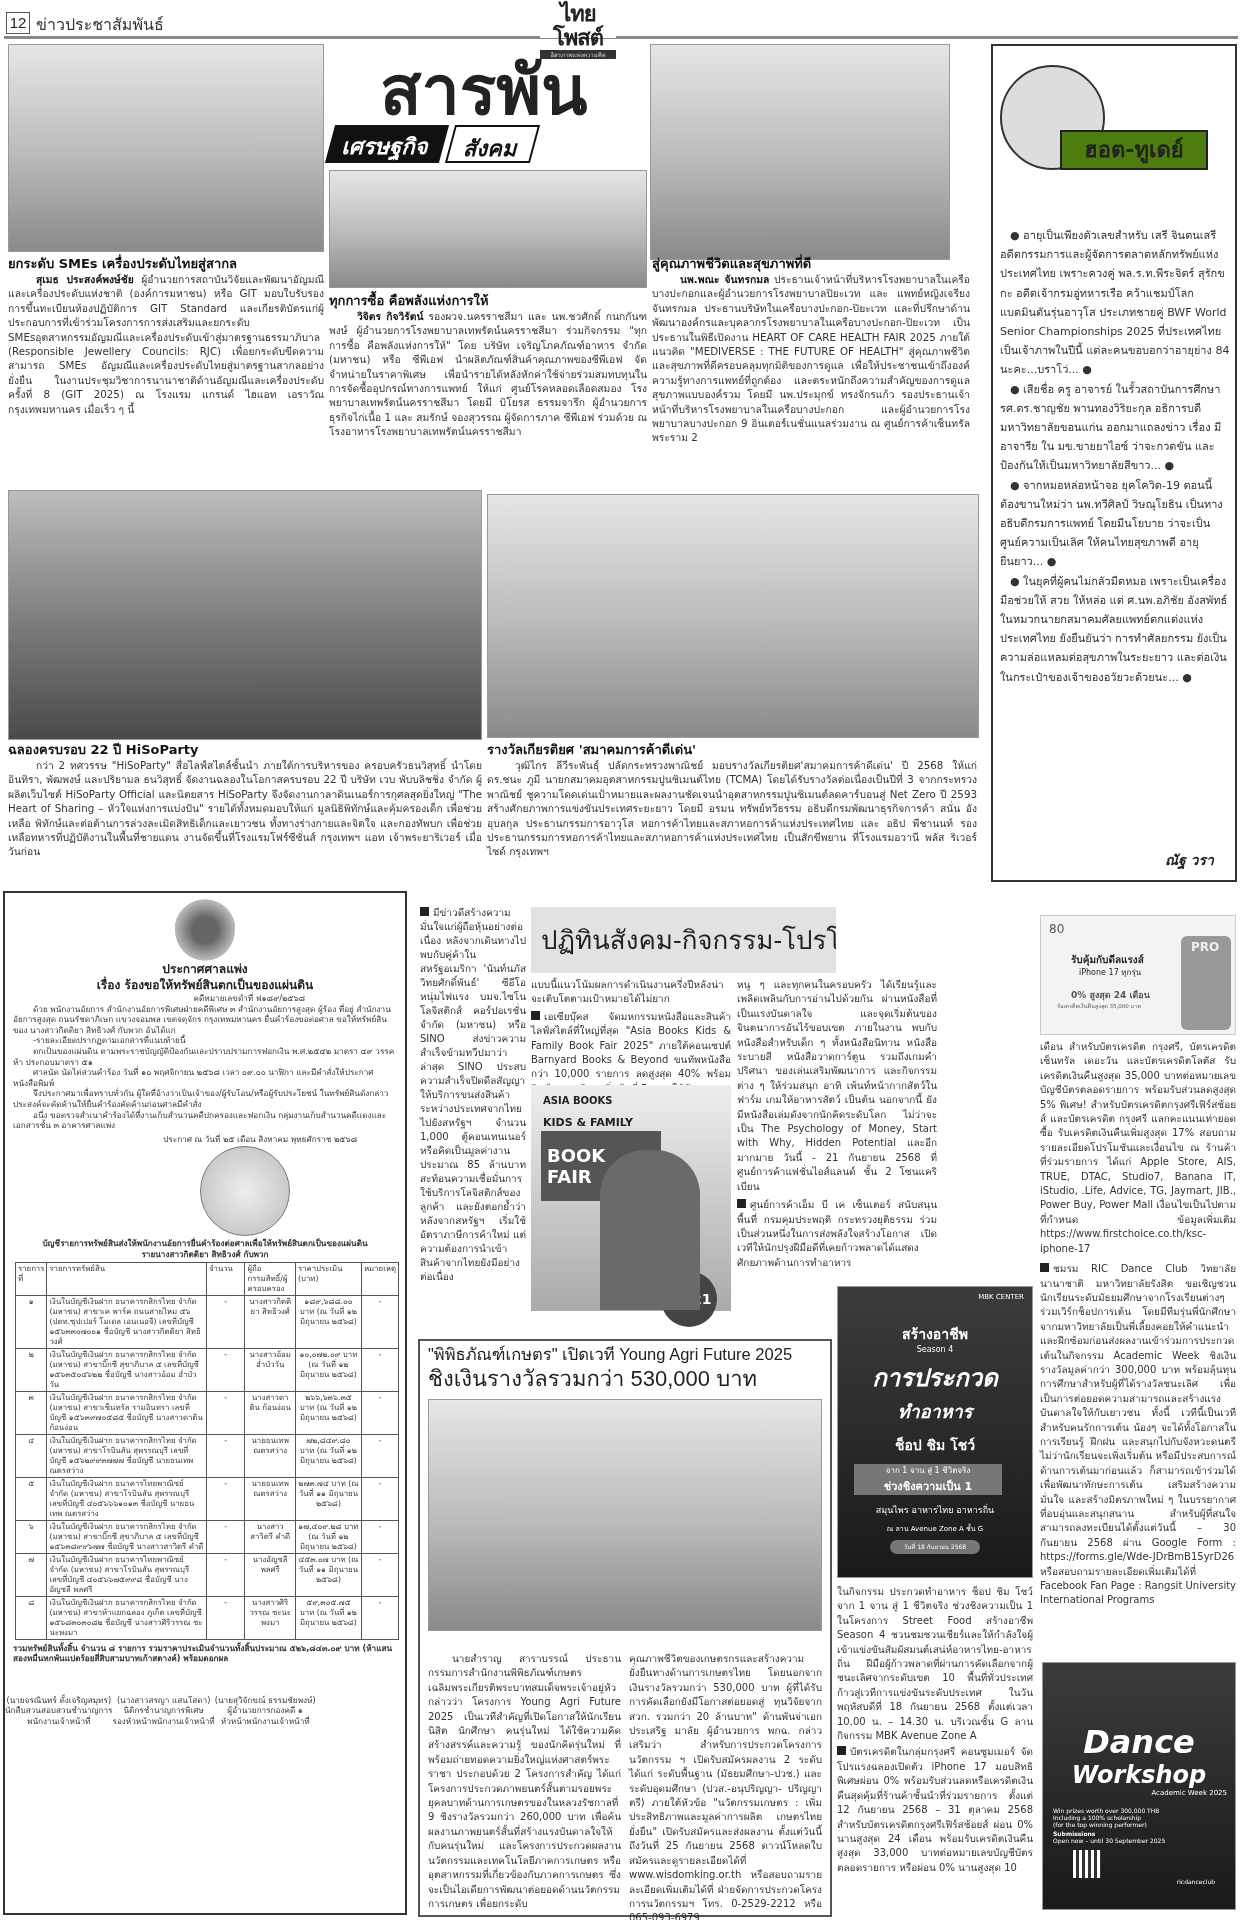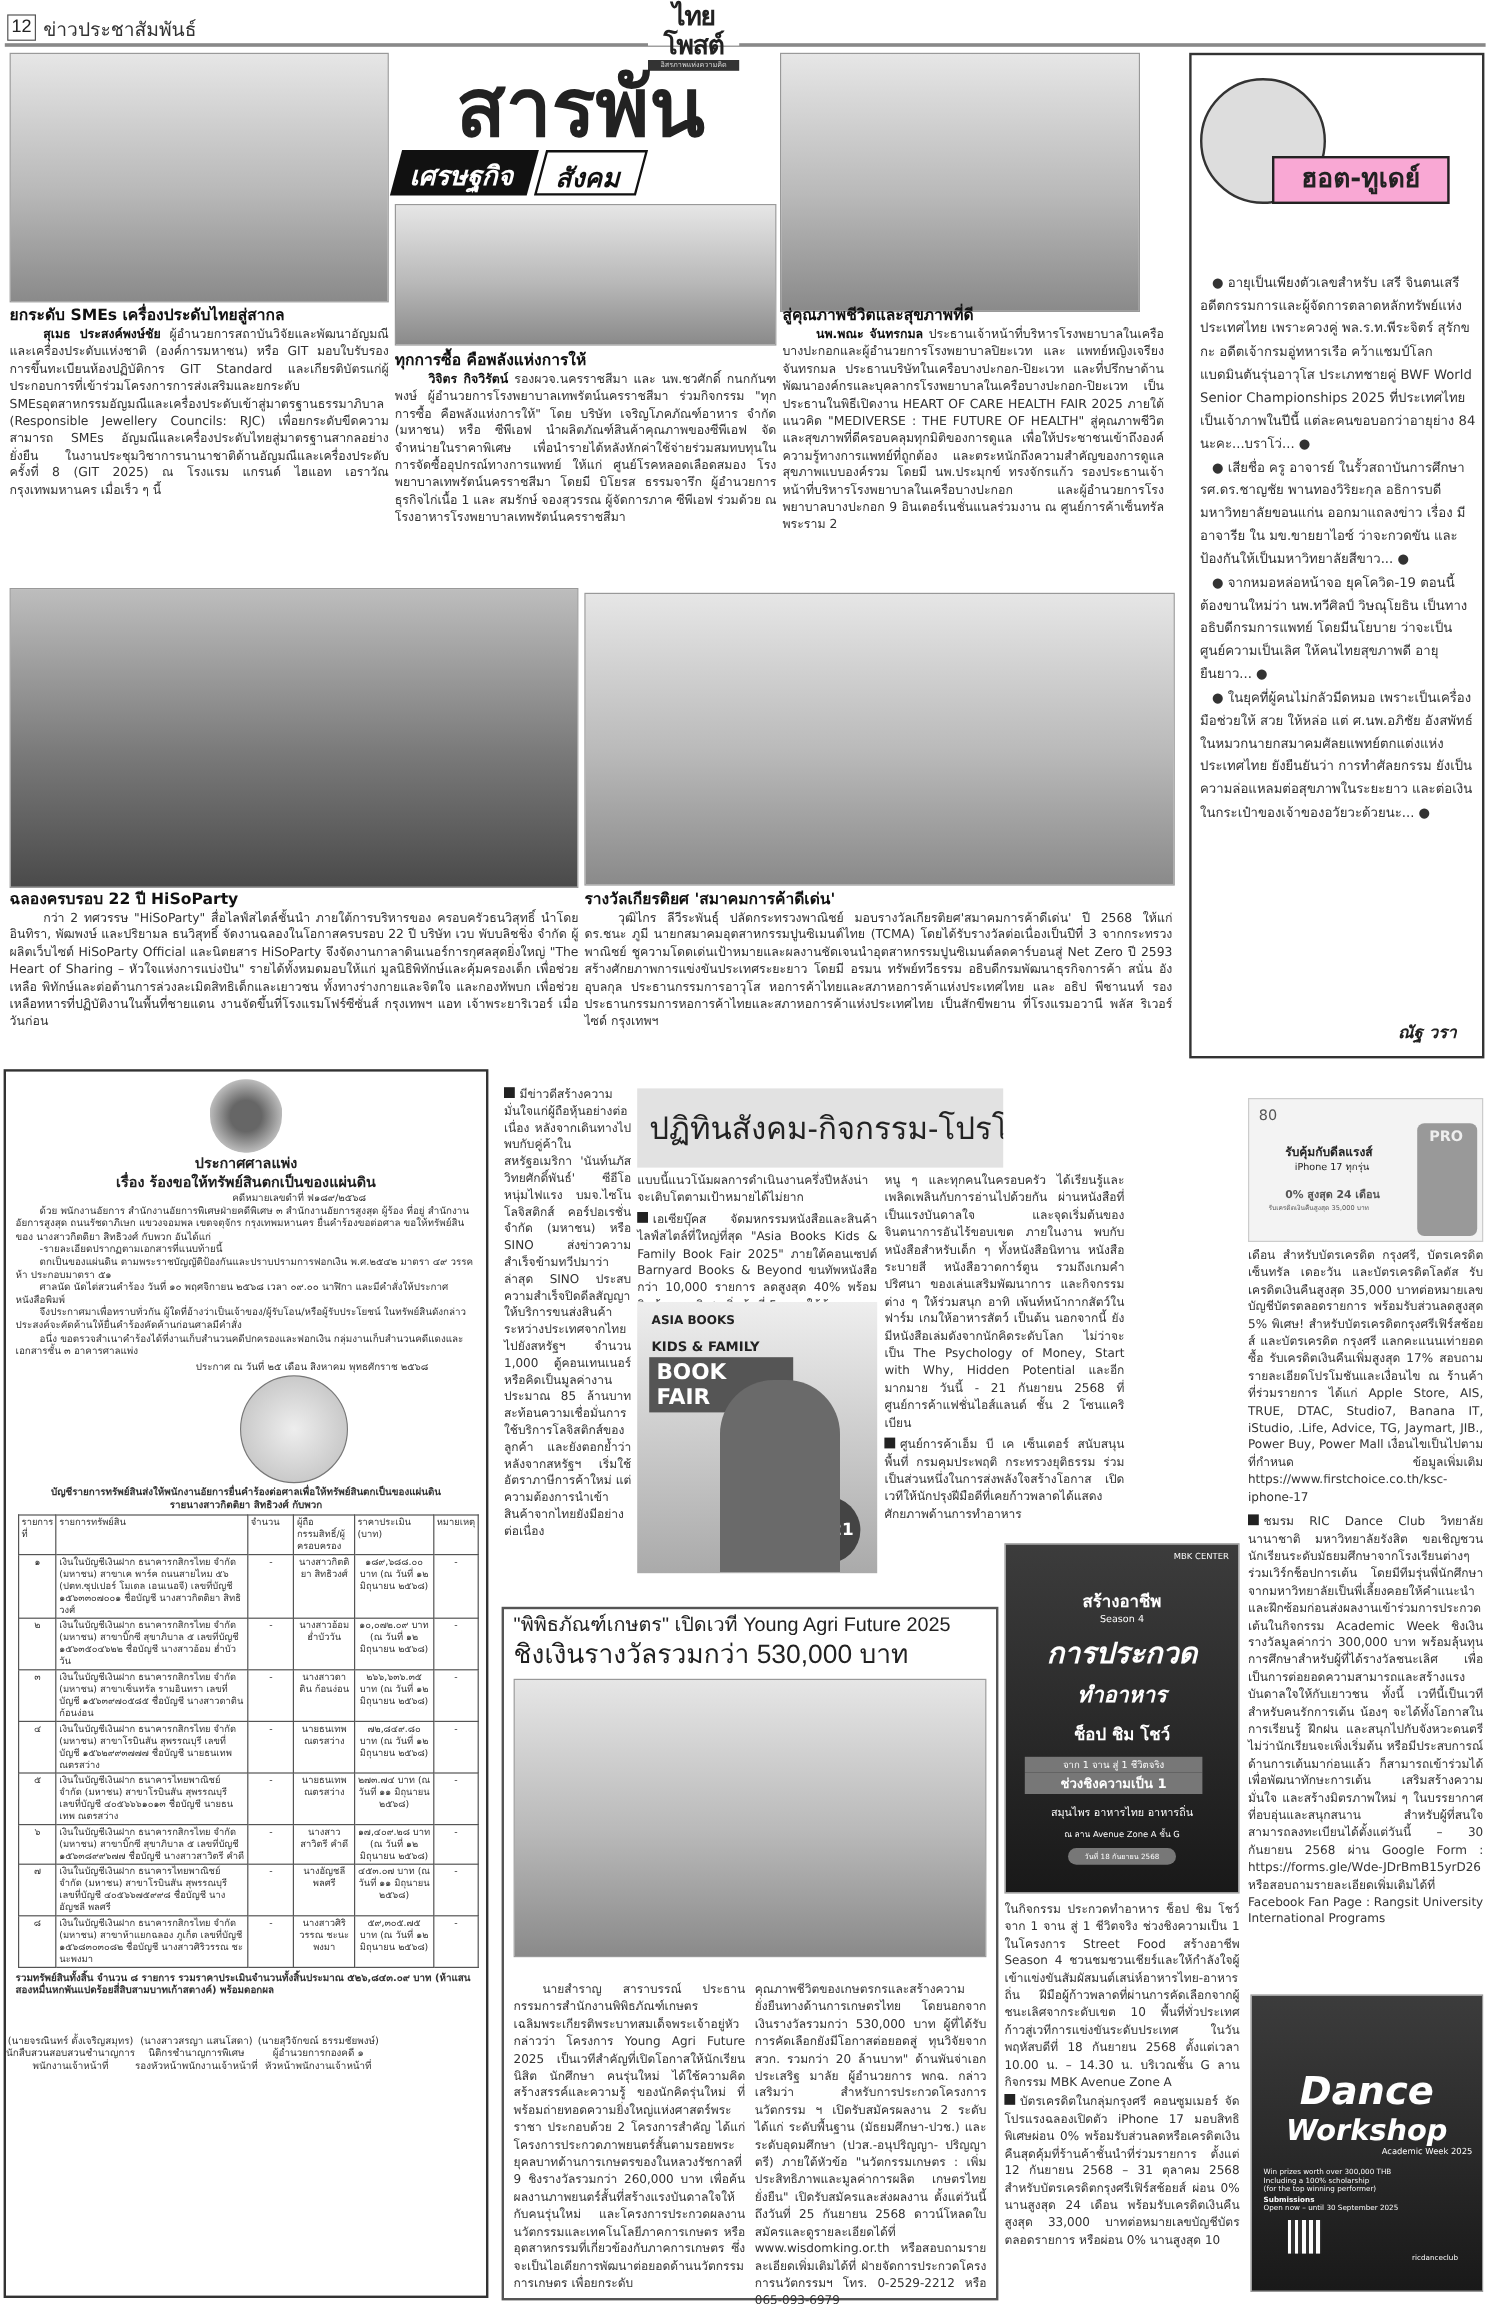--- a/index.html
+++ b/index.html
@@ -17,21 +17,21 @@
   .title-big{left:380px;top:55px;font-size:68px;font-weight:bold;line-height:70px;color:#222;font-family:"Liberation Sans",sans-serif}
   .title-tag{left:330px;top:125px;width:310px;height:38px;display:flex}
   .tag1{background:#111;color:#fff;font-size:22px;font-weight:bold;padding:4px 14px;transform:skewX(-15deg)}
   .tag2{background:#fff;color:#111;font-size:22px;font-weight:bold;padding:4px 14px;border:2px solid #111;transform:skewX(-15deg);margin-left:6px}
   .head{font-size:13px;font-weight:bold;line-height:16px;color:#111}
   .body{font-size:10.3px;line-height:14.4px;color:#333;text-align:justify}
   .body b{color:#111}
   .indent{text-indent:28px}
   .col-box{left:991px;top:44px;width:246px;height:838px;border:2px solid #333}
   .hot-circle{left:1000px;top:65px;width:105px;height:105px;border-radius:50%;background:#ddd;border:2px solid #333}
-  .hot-tag{left:1060px;top:130px;width:148px;height:40px;border:2px solid #222;background:#f9a8d4;font-size:22px;font-weight:bold;text-align:center;line-height:36px}
+  .hot-tag{left:1060px;top:130px;width:148px;height:40px;border:2px solid #222;background:#4d7c0f;font-size:22px;font-weight:bold;text-align:center;line-height:36px}
   .col-text{left:1000px;top:226px;width:230px;font-size:11px;line-height:19.2px;color:#333}
   .col-text p{margin-bottom:0;text-indent:10px}
   .sign{left:1165px;top:849px;font-size:14px;font-weight:bold;font-style:italic}
   .notice{left:3px;top:891px;width:404px;height:1024px;border:2px solid #333}
   .n-title{text-align:center;font-size:12px;font-weight:bold;line-height:16px}
   .n-body{font-size:8.2px;line-height:10.6px;color:#333}
   table.nt{border-collapse:collapse;width:384px;margin-left:10px;font-size:7.8px;line-height:10px;color:#333}
   table.nt td,table.nt th{border:1px solid #555;padding:1px 2px;vertical-align:top;font-weight:normal}
   table.nt th{text-align:left}
   .c{text-align:center}
@@ -220,21 +220,21 @@
 <div class="abs promo-hdr">ปฏิทินสังคม-กิจกรรม-โปรโมชั่น</div>
 
 <div class="abs body" style="left:531px;top:978px;width:200px;font-size:10px;line-height:14.4px">
   <p>แบบนี้แนวโน้มผลการดำเนินงานครึ่งปีหลังน่าจะเติบโตตามเป้าหมายได้ไม่ยาก</p>
   <p style="margin-top:3px"><span class="sq"></span><span>เอเซียบุ๊คส จัดมหกรรมหนังสือและสินค้าไลฟ์สไตล์ที่ใหญ่ที่สุด "Asia Books Kids &amp; Family Book Fair 2025" ภายใต้คอนเซปต์ Barnyard Books &amp; Beyond ขนทัพหนังสือกว่า 10,000 รายการ ลดสูงสุด 40% พร้อมสินค้าราคาพิเศษเริ่มต้นที่ 5 บาท ให้น้อง ๆ</span></p>
 </div>
 
 <div class="abs" style="left:531px;top:1085px;width:200px;height:226px;background:linear-gradient(180deg,#eee,#aaa)">
   <div style="padding:10px 12px;font-weight:bold;font-size:10px">ASIA BOOKS</div>
   <div style="padding:0 12px;font-weight:bold;font-size:11px">KIDS &amp; FAMILY</div>
-  <div style="margin:2px 10px;background:#555;color:#fff;font-weight:bold;font-size:18px;padding:2px 6px;width:120px">BOOK FAIR</div>
+  <div style="margin:2px 10px;background:#555;color:#fff;font-weight:bold;font-size:18px;padding:14px 6px;width:120px">BOOK FAIR</div>
   <div style="margin:70px 0 0 130px;width:56px;height:56px;border-radius:50%;background:#444;color:#fff;font-weight:bold;font-size:14px;text-align:center;line-height:56px">2 - 21</div>
 </div>
 <div class="abs" style="left:600px;top:1150px;width:100px;height:160px;border-radius:45px 45px 0 0;background:#6a6a6a"></div>
 
 <div class="abs body" style="left:737px;top:978px;width:200px;font-size:10px;line-height:14.4px">
   <p>หนู ๆ และทุกคนในครอบครัว ได้เรียนรู้และเพลิดเพลินกับการอ่านไปด้วยกัน ผ่านหนังสือที่เป็นแรงบันดาลใจ และจุดเริ่มต้นของจินตนาการอันไร้ขอบเขต ภายในงาน พบกับหนังสือสำหรับเด็ก ๆ ทั้งหนังสือนิทาน หนังสือระบายสี หนังสือวาดการ์ตูน รวมถึงเกมคำปริศนา ของเล่นเสริมพัฒนาการ และกิจกรรมต่าง ๆ ให้ร่วมสนุก อาทิ เพ้นท์หน้ากากสัตว์ในฟาร์ม เกมให้อาหารสัตว์ เป็นต้น นอกจากนี้ ยังมีหนังสือเล่มดังจากนักคิดระดับโลก ไม่ว่าจะเป็น The Psychology of Money, Start with Why, Hidden Potential และอีกมากมาย วันนี้ - 21 กันยายน 2568 ที่ศูนย์การค้าแฟชั่นไอส์แลนด์ ชั้น 2 โซนแคริเบียน</p>
   <p style="margin-top:4px"><span class="sq"></span><span>ศูนย์การค้าเอ็ม บี เค เซ็นเตอร์ สนับสนุนพื้นที่ กรมคุมประพฤติ กระทรวงยุติธรรม ร่วมเป็นส่วนหนึ่งในการส่งพลังใจสร้างโอกาส เปิดเวทีให้นักปรุงฝีมือดีที่เคยก้าวพลาดได้แสดงศักยภาพด้านการทำอาหาร</span></p>
 </div>
 
 <div class="abs" style="left:1040px;top:915px;width:196px;height:120px;background:#f3f3f3;border:1px solid #ccc">

